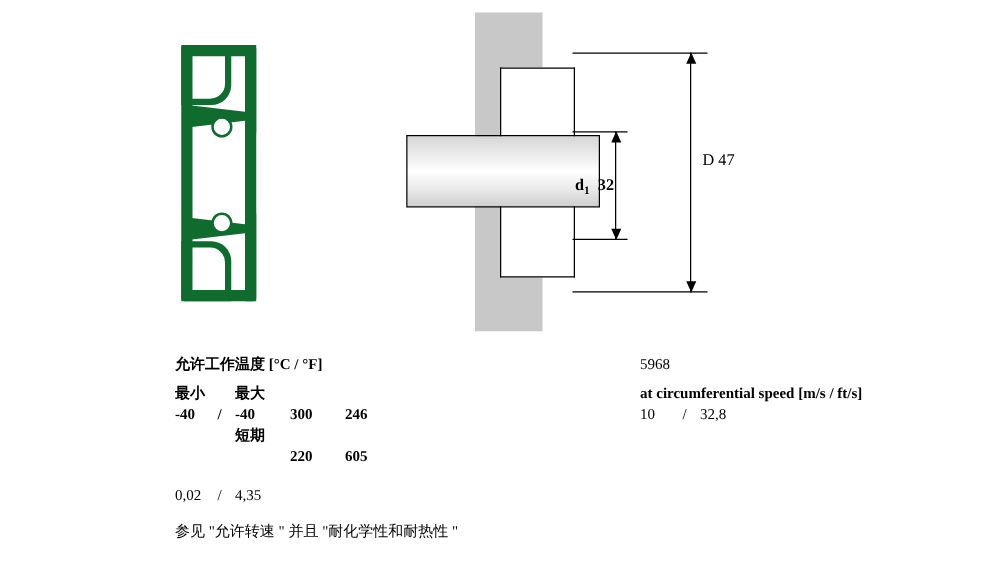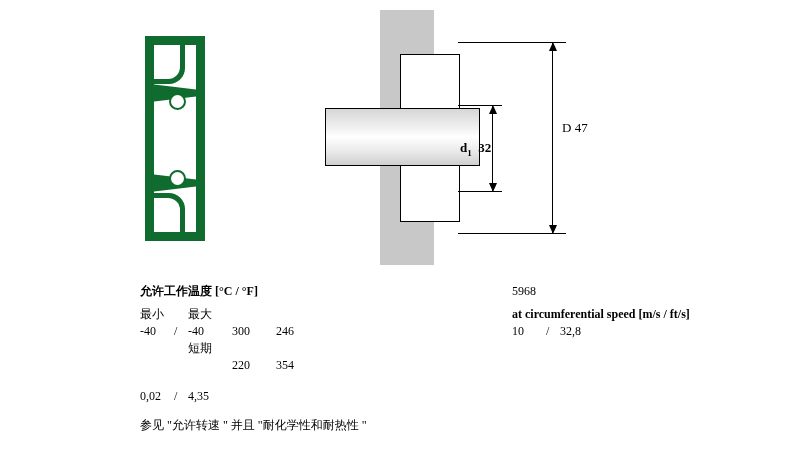--- a/index.html
+++ b/index.html
@@ -383,21 +383,21 @@
   }
   .gap-sm { height: 6px; }
   .gap-md { height: 14px; }
 
   .temp-grid {
     display: grid;
     grid-template-columns: 34px 14px 44px 44px 40px;
     font-size: 12px;
     line-height: 17px;
   }
-  .temp-grid div { white-space: pre; }
+  .temp-grid div { white-space: pre; font-weight: bold; }
 
   .press-row {
     display: grid;
     grid-template-columns: 34px 14px 60px;
     font-size: 12px;
     line-height: 17px;
   }
   .press-row div { white-space: pre; }
 
   .speed-row {
@@ -480,21 +480,21 @@
       <div></div>
       <div></div>
       <div>短期</div>
       <div></div>
       <div></div>
 
       <div></div>
       <div></div>
       <div></div>
       <div>220</div>
-      <div>354</div>
+      <div>605</div>
     </div>
 
     <div class="gap-md"></div>
     <div class="press-row">
       <div>0,02</div>
       <div>/</div>
       <div>4,35</div>
     </div>
 
     <div class="note">参见 "允许转速 " 并且 "耐化学性和耐热性 "</div>

